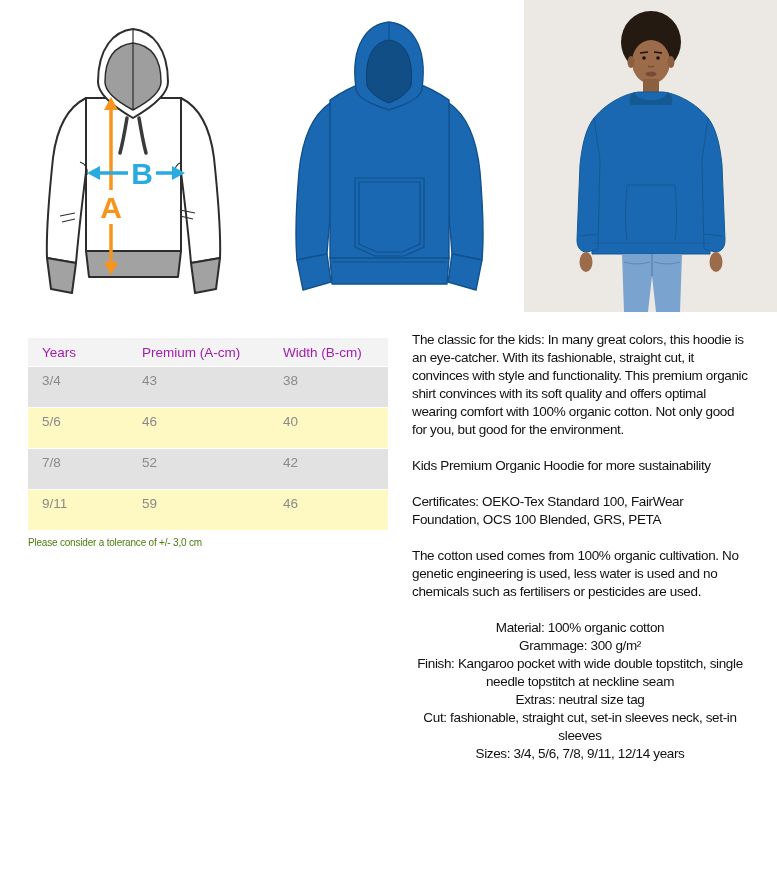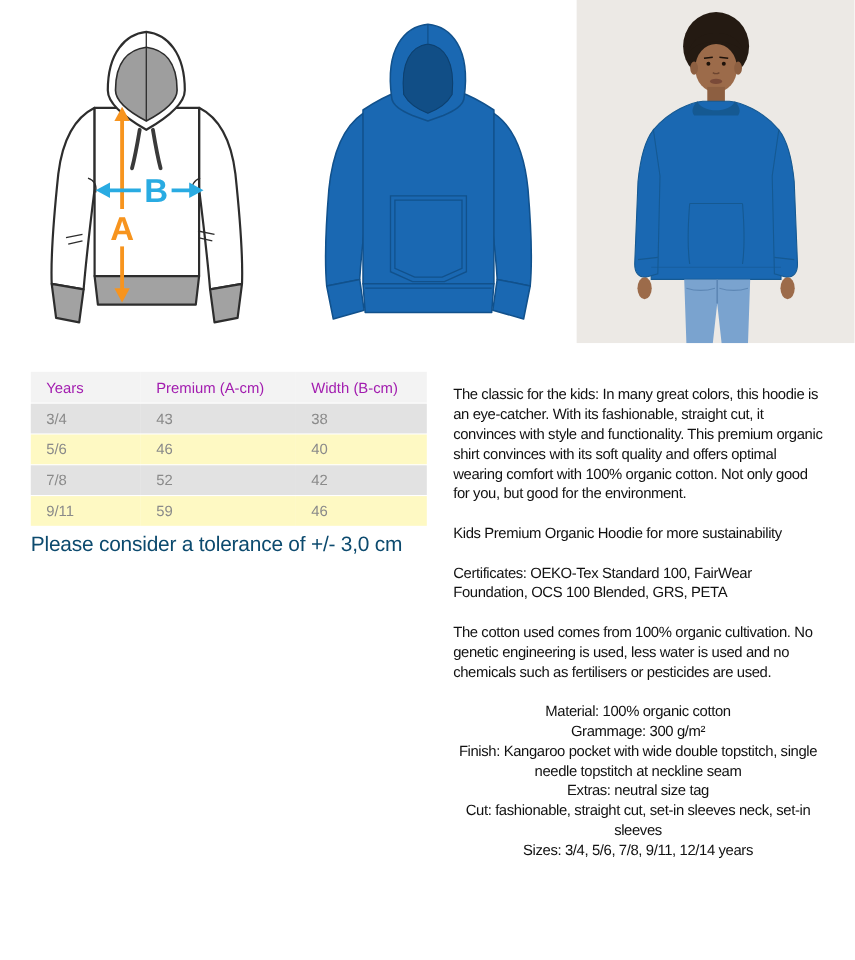--- a/index.html
+++ b/index.html
@@ -13,28 +13,28 @@
   .panel-product{width:269px;}
   .panel-model{width:253px;}
   .panel svg{display:block;width:100%;height:100%;}
 
   
   .size-chart-wrap{position:absolute;left:28px;top:337px;width:360px;}
   table.size-chart{width:360px;border-collapse:separate;border-spacing:0 1px;
                    font-size:13.5px;color:#8a8a8a;table-layout:fixed;}
   table.size-chart th{font-weight:400;text-align:left;background:#f3f3f3;
                       height:28px;padding:0 0 0 14px;color:#a21caf;}
-  table.size-chart td{height:27px;padding:0 0 0 14px;}
+  table.size-chart td{height:27px;padding:0 0 13px 14px;}
   tr.row-odd td{background:#e2e2e2;}
   tr.row-even td{background:#fef9c3;}
   col.c1{width:100px;} col.c2{width:141px;} col.c3{width:119px;}
-  .tolerance{margin-top:6px;font-size:19px;color:#0c4a6e;letter-spacing:-0.2px;}
-
-  
-  .description{position:absolute;left:412px;top:350px;width:336px;
+  .tolerance{margin-top:6px;font-size:10px;color:#4d7c0f;letter-spacing:-0.2px;}
+
+  
+  .description{position:absolute;left:412px;top:331px;width:336px;
                font-size:13.5px;line-height:18px;letter-spacing:-0.35px;color:#111111;}
   .desc-block{margin-bottom:18px;}
   .desc-block:last-child{margin-bottom:0;text-align:center;}
 
   
   .ol{fill:#ffffff;stroke:#2d2d2d;stroke-width:2;stroke-linejoin:round;}
   .gy{fill:#a2a2a2;stroke:#2d2d2d;stroke-width:2;stroke-linejoin:round;}
   .thin{fill:none;stroke:#2d2d2d;stroke-width:1.2;}
   .blue-part{fill:#1a68b2;stroke:#11518c;stroke-width:1.4;stroke-linejoin:round;}
   .blue-seam{fill:none;stroke:#11518c;stroke-width:1.2;}

